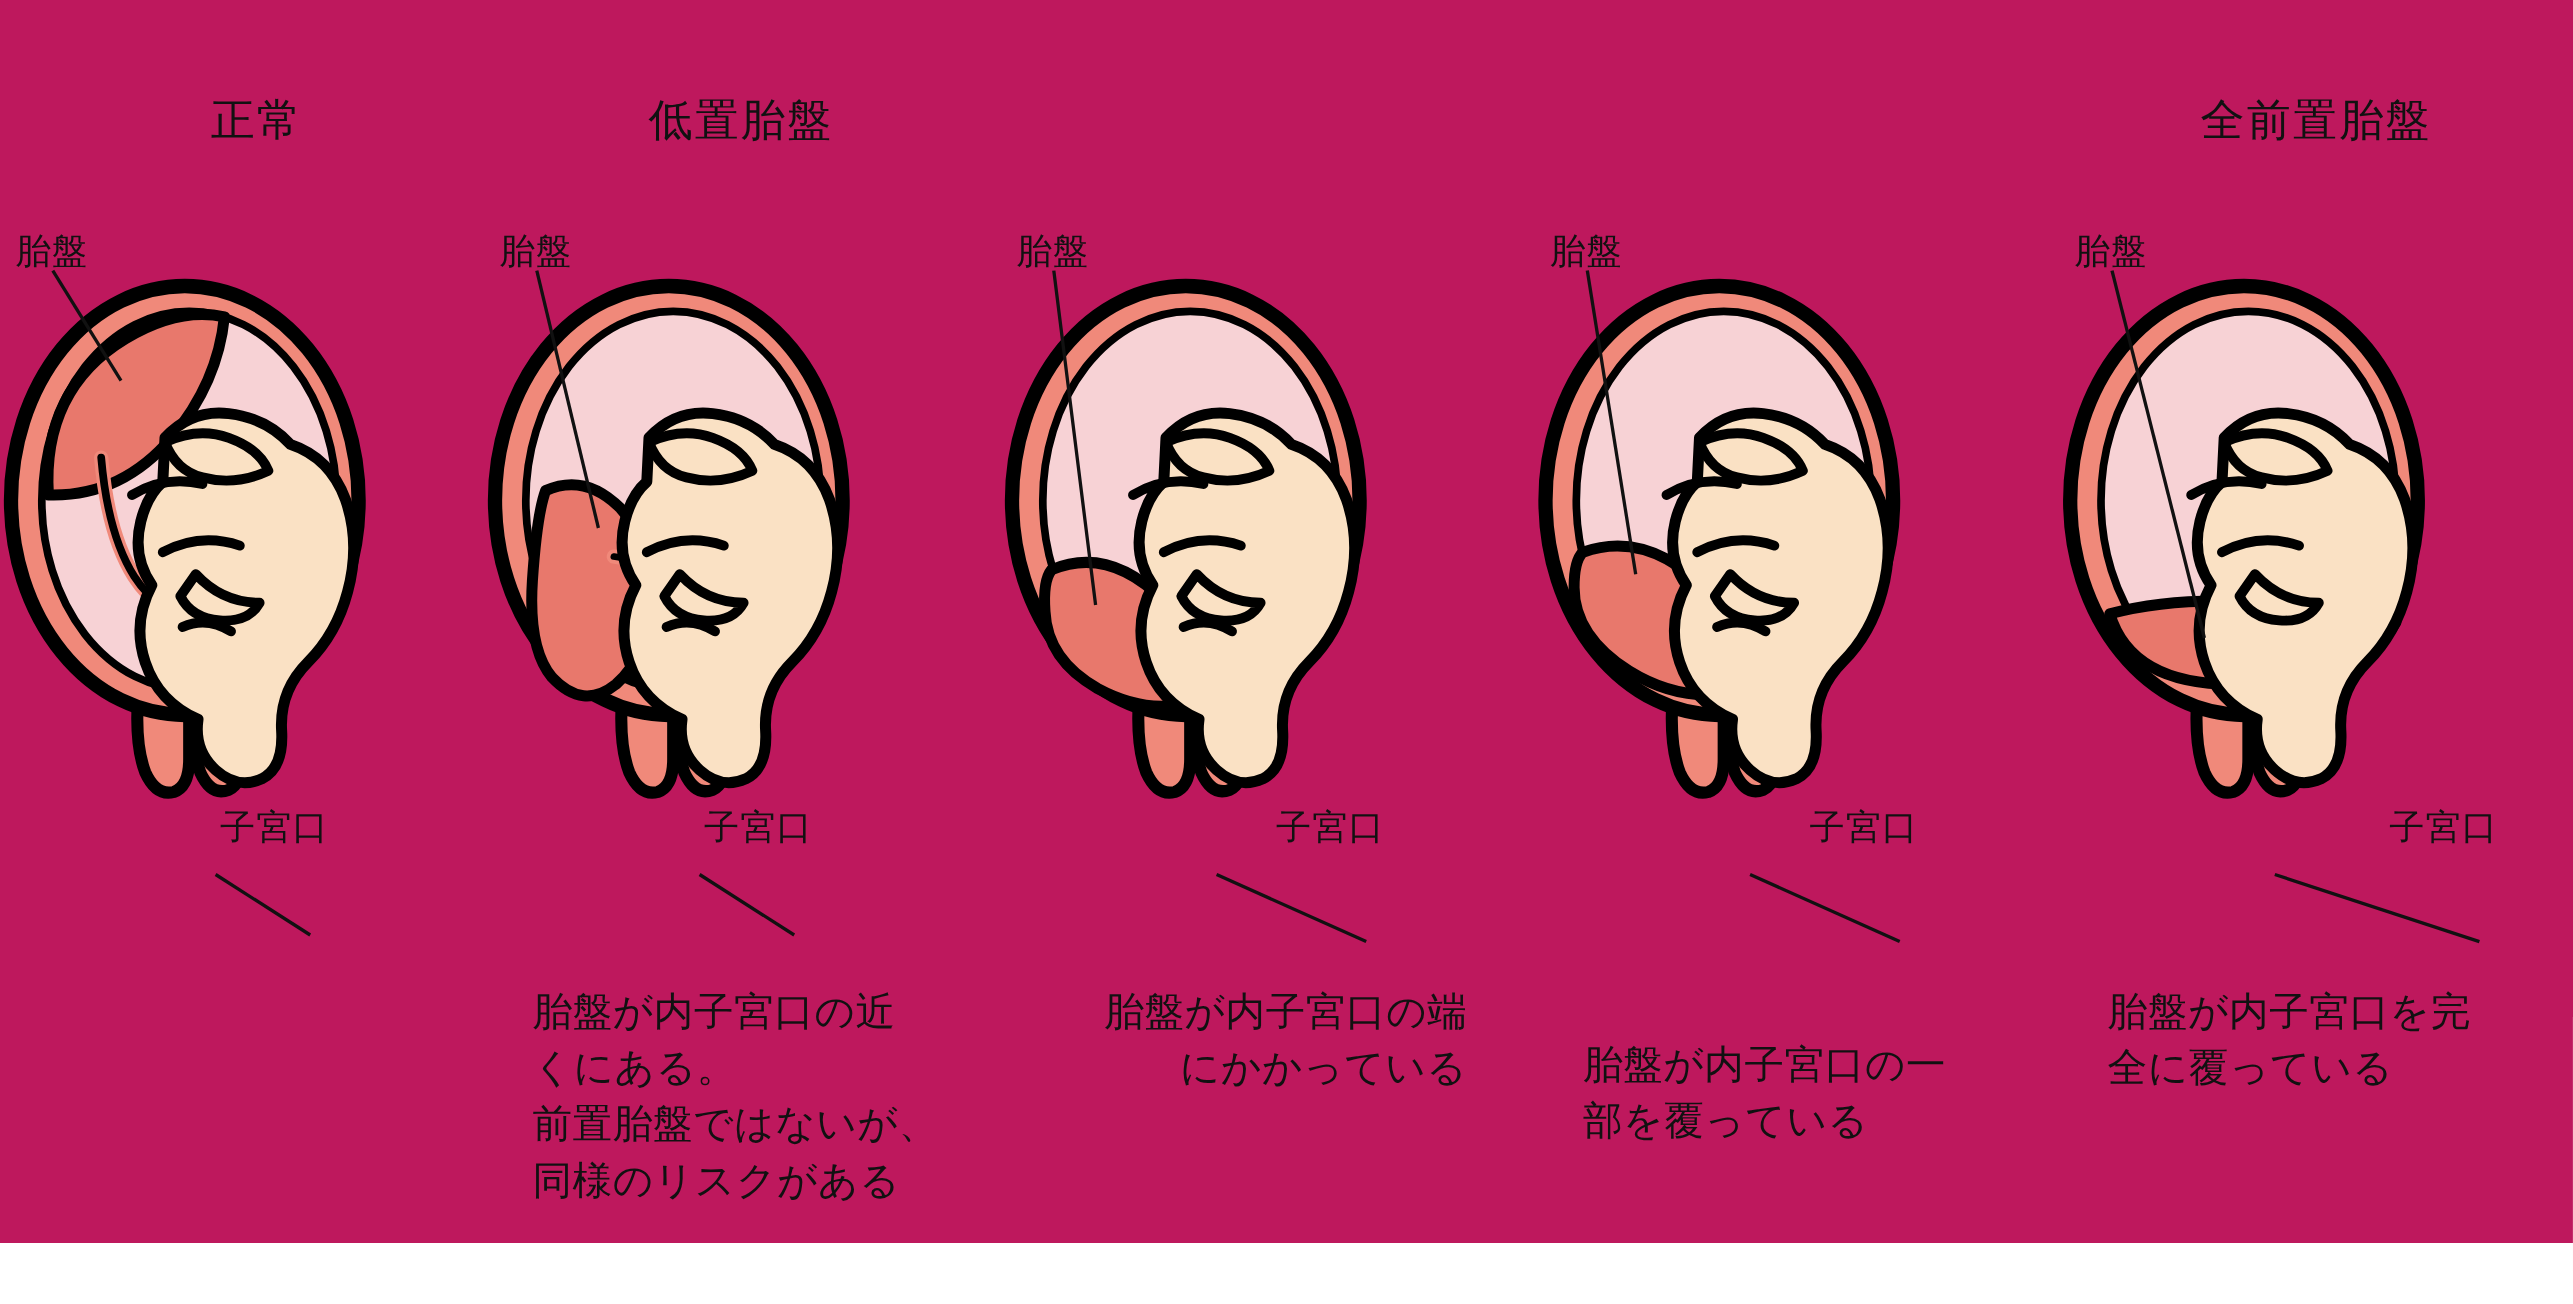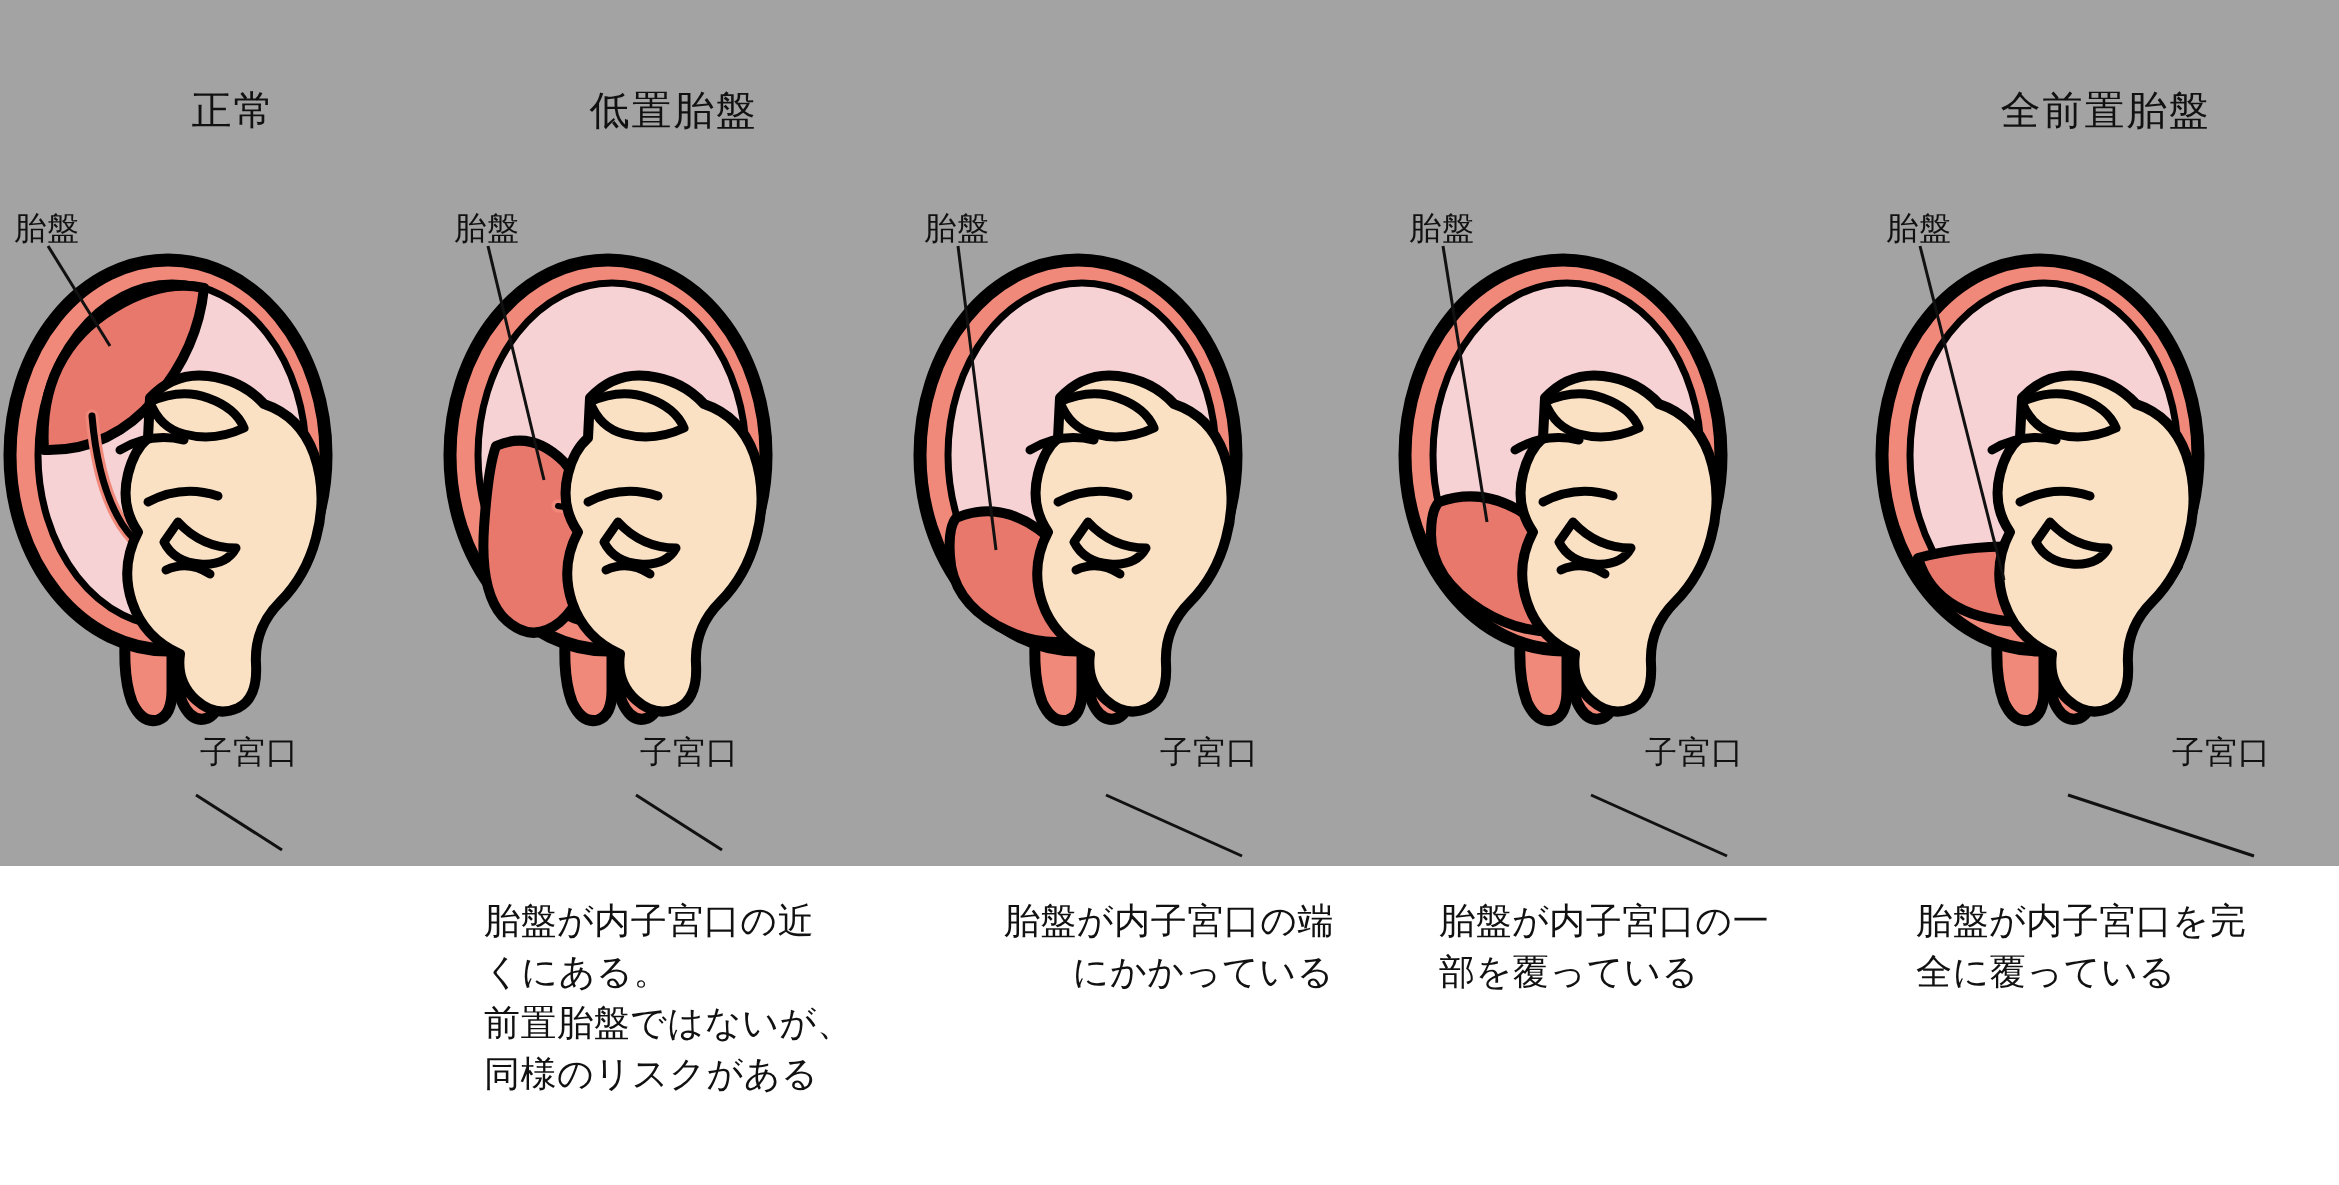--- a/index.html
+++ b/index.html
@@ -1,17 +1,17 @@
 <!DOCTYPE html>
 <html><head>
 <meta charset="utf-8">
 <style>
   html,body{margin:0;padding:0;background:#ffffff;}
   body{width:2339px;height:1185px;font-family:"DejaVu Sans","Liberation Sans",sans-serif;color:#111111;overflow:hidden;}
-  #stage{position:relative;width:2339px;height:866px;background:#a3a3a3;}
+  #stage{position:relative;width:2339px;height:1130px;background:#be185d;}
   .panel{position:absolute;top:0;width:467px;height:1185px;}
   .panel-title{position:absolute;top:90px;left:0;width:467px;text-align:center;font-size:40px;line-height:1;letter-spacing:2px;color:#111111;font-weight:400;}
   .fig{position:absolute;top:150px;left:0;width:467px;height:580px;}
   .fig svg{display:block;width:467px;height:580px;overflow:visible;}
   .lbl{position:absolute;font-size:32px;line-height:1;color:#111111;white-space:nowrap;letter-spacing:1px;}
   .lbl-placenta{top:212px;}
   .lbl-os{top:736px;}
   .caption{position:absolute;top:895px;font-size:36px;line-height:1.42;color:#111111;letter-spacing:0.5px;white-space:pre-line;}
 </style>
 </head>
@@ -137,21 +137,21 @@
           <path d="M148 352 q34 -18 70 -6" fill="none" stroke-width="9"></path>
           <path d="M178 372 q24 26 58 26 q-10 18 -36 16 q-26 -2 -36 -22 z" fill="#fae1c4" stroke-width="9"></path>
           <path d="M166 420 q22 -10 44 4" fill="none" stroke-width="9"></path>
         </g>
         <g stroke="#111111" stroke-width="3" fill="none">
           <line x1="48" y1="96" x2="92" y2="372"></line>
           <line x1="196" y1="645" x2="332" y2="706"></line>
         </g>
       </svg>
     </div>
-    <div class="caption" style="left:44px;width:380px;">胎盤が内子宮口の一
+    <div class="caption" style="left:44px;width:380px;margin-top:48px;">胎盤が内子宮口の一
 部を覆っている</div>
   </div>
 
   <div class="panel" style="left:1872px;">
     <div class="panel-title">全前置胎盤</div>
     <div class="lbl lbl-placenta" style="left:14px;">胎盤</div>
     <div class="lbl lbl-os" style="left:300px;">子宮口</div>
     <div class="fig">
       <svg viewBox="0 0 467 580" xmlns="http://www.w3.org/2000/svg">
         <g stroke="#000000" stroke-linejoin="round" stroke-linecap="round">

